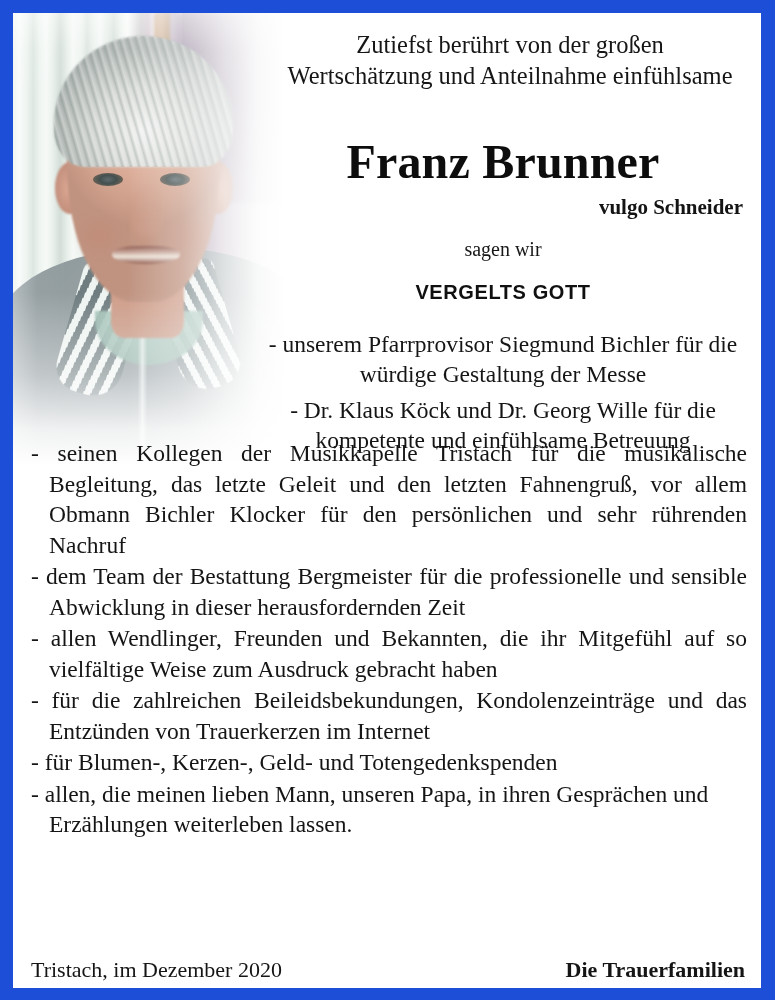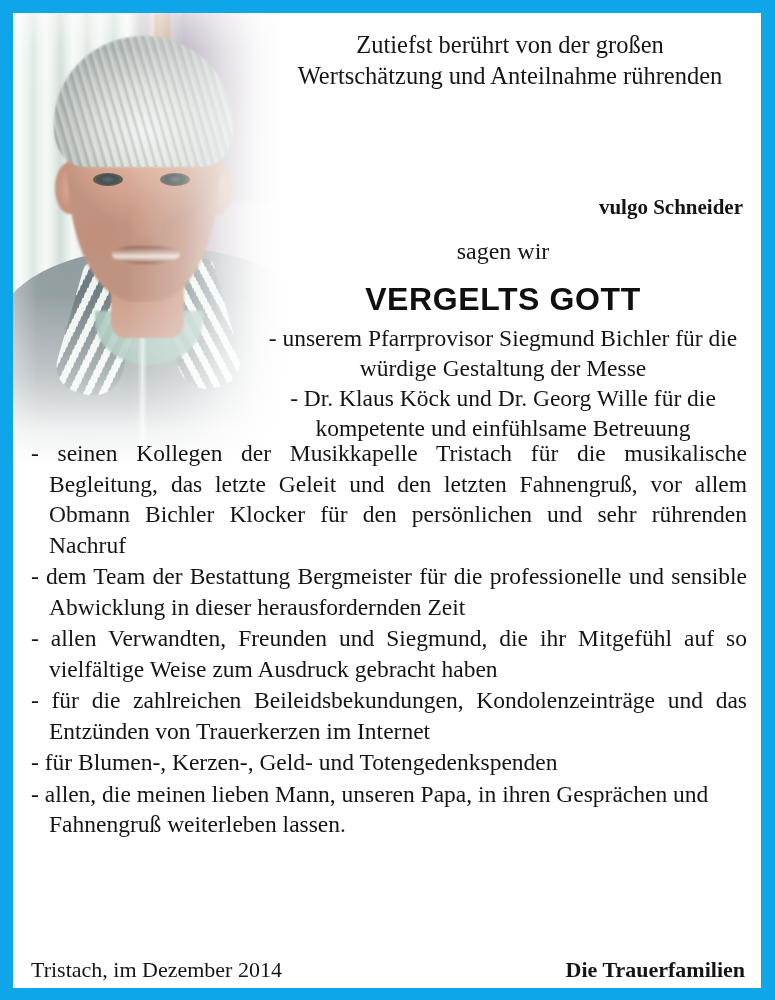--- a/index.html
+++ b/index.html
@@ -9,21 +9,21 @@
   }
   body {
     font-family: "Liberation Serif", "DejaVu Serif", serif;
   }
 
   .notice {
     position: relative;
     width: 775px;
     height: 1000px;
     box-sizing: border-box;
-    background: #0ea5e9;
+    background: #1d4ed8;
     overflow: hidden;
   }
 
   .paper {
     position: absolute;
     left: 13px;
     top: 13px;
     right: 14px;
     bottom: 12px;
     background: #ffffff;
@@ -321,49 +321,49 @@
     font-weight: bold;
     color: #141414;
   }
 
   .sagen {
     position: absolute;
     left: 250px;
     top: 225px;
     width: 480px;
     text-align: center;
-    font-size: 24px;
+    font-size: 20px;
     color: #171717;
   }
 
   .vergelts {
     position: absolute;
     left: 250px;
     top: 268px;
     width: 480px;
     text-align: center;
     font-family: "Liberation Sans", "DejaVu Sans", sans-serif;
-    font-size: 32px;
+    font-size: 20px;
     font-weight: bold;
     letter-spacing: .6px;
     color: #101010;
   }
 
   
   .thanks-top {
     position: absolute;
     left: 248px;
     top: 310px;
     width: 484px;
     font-size: 23.5px;
     line-height: 30px;
     color: #151515;
     text-align: center;
   }
-  .thanks-top .item { margin: 0; }
+  .thanks-top .item { margin: 6px; }
 
   
   .thanks-main {
     position: absolute;
     left: 18px;
     top: 425px;
     width: 716px;
     font-size: 23.5px;
     line-height: 30.5px;
     color: #151515;
@@ -439,43 +439,44 @@
       <div class="photo-layer ph-fade-left"></div>
       <div class="photo-layer ph-fade-top"></div>
       <div class="photo-layer ph-fade-right"></div>
       <div class="photo-layer ph-fade-bottom"></div>
     </div>
 
     <div class="content">
 
       <div class="intro">
         <div>Zutiefst berührt von der großen</div>
-        <div>Wertschätzung und Anteilnahme rührenden</div>
+        <div>Wertschätzung und Anteilnahme einfühlsame</div>
       </div>
 
+      <div class="name">Franz Brunner</div>
       <div class="vulgo">vulgo Schneider</div>
       <div class="sagen">sagen wir</div>
       <div class="vergelts">VERGELTS GOTT</div>
 
       <div class="thanks-top">
         <p class="item">- unserem Pfarrprovisor Siegmund Bichler für die würdige Gestaltung der Messe</p>
         <p class="item">- Dr. Klaus Köck und Dr. Georg Wille für die kompetente und einfühlsame Betreuung</p>
       </div>
 
       <div class="thanks-main">
         <p class="item">- seinen Kollegen der Musikkapelle Tristach für die musikalische Begleitung, das letzte Geleit und den letzten Fahnengruß, vor allem Obmann Bichler Klocker für den persönlichen und sehr rührenden Nachruf</p>
         <p class="item">- dem Team der Bestattung Bergmeister für die professionelle und sensible Abwicklung in dieser herausfordernden Zeit</p>
-        <p class="item">- allen Verwandten, Freunden und Siegmund, die ihr Mitgefühl auf so vielfältige Weise zum Ausdruck gebracht haben</p>
+        <p class="item">- allen Wendlinger, Freunden und Bekannten, die ihr Mitgefühl auf so vielfältige Weise zum Ausdruck gebracht haben</p>
         <p class="item">- für die zahlreichen Beileidsbekundungen, Kondolenzeinträge und das Entzünden von Trauerkerzen im Internet</p>
         <p class="item">- für Blumen-, Kerzen-, Geld- und Totengedenkspenden</p>
-        <p class="item">- allen, die meinen lieben Mann, unseren Papa, in ihren Gesprächen und Fahnengruß weiterleben lassen.</p>
+        <p class="item">- allen, die meinen lieben Mann, unseren Papa, in ihren Gesprächen und Erzählungen weiterleben lassen.</p>
       </div>
 
       <div class="footer">
-        <span class="place">Tristach, im Dezember 2014</span>
+        <span class="place">Tristach, im Dezember 2020</span>
         <span class="fam">Die Trauerfamilien</span>
       </div>
 
       <div class="refnum">187910</div>
     </div>
 
   </div>
 </div>
 
 </body></html>

